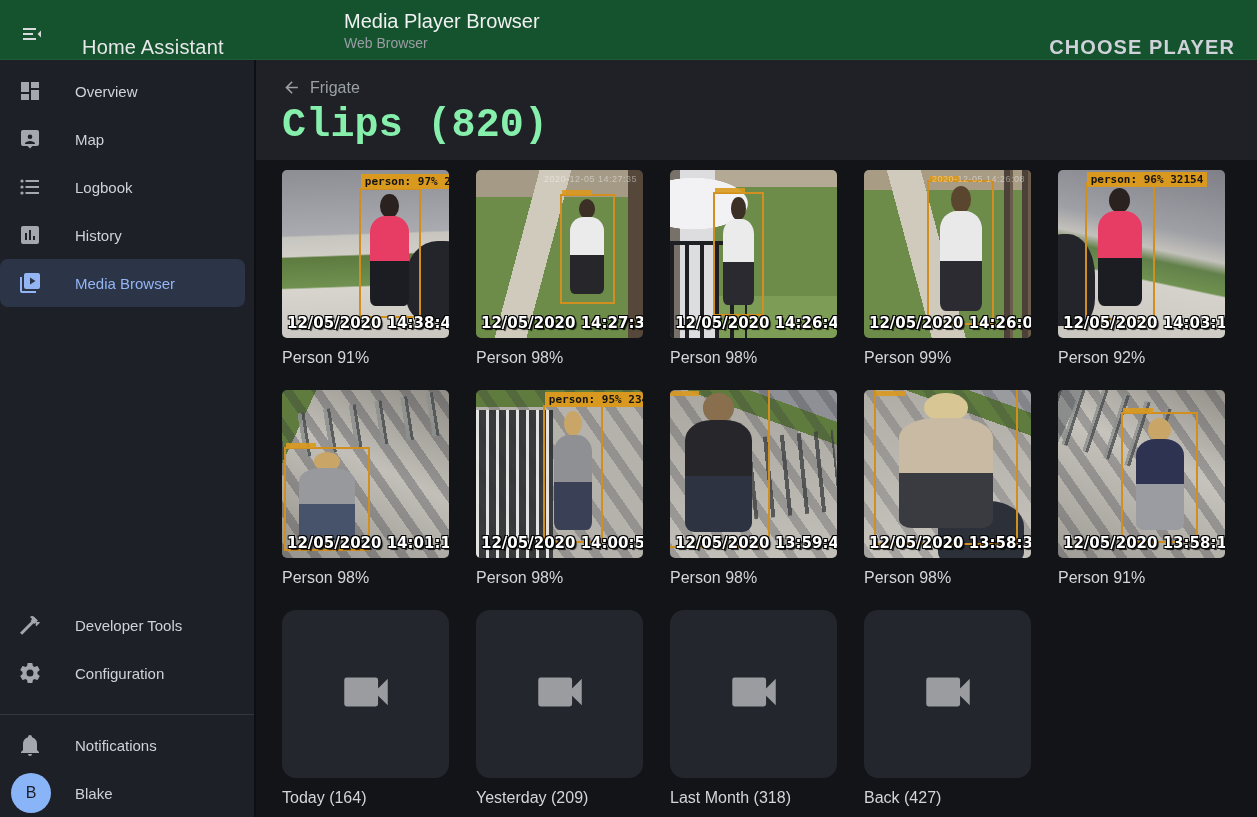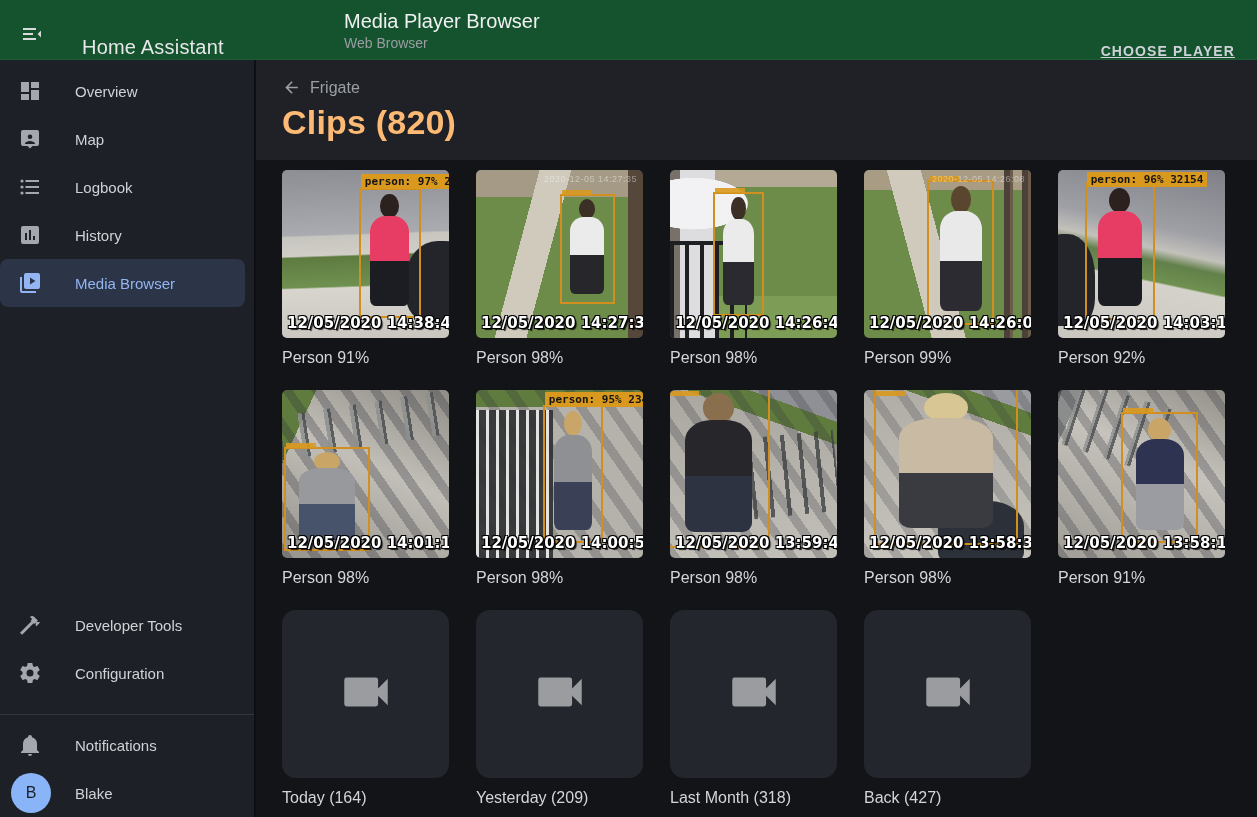--- a/index.html
+++ b/index.html
@@ -10,22 +10,22 @@
   .topbar { position:relative; height:60px; background:#14532d; display:flex; align-items:flex-end;
             border-bottom:1px solid rgba(255,255,255,.05); z-index:5; }
   .menu-btn { width:48px; height:48px; margin-left:8px; border:none; background:transparent;
               color:#d8dadd; display:flex; align-items:center; justify-content:center; cursor:pointer; }
   .menu-btn svg { width:24px; height:24px; }
   .app-title { margin-left:26px; font-size:20px; color:#e6e7e9; letter-spacing:.2px; }
   .page-title-block { position:absolute; left:344px; top:8px; }
   .page-title { font-size:20px; color:#f0f1f2; line-height:26px; }
   .page-subtitle { font-size:14px; color:#9a9ea3; line-height:18px; }
   .choose-player { margin-left:auto; margin-right:22px; background:transparent; border:none;
-                   color:#cfd3d9; font-size:14px; font-weight:700; letter-spacing:1.1px; cursor:pointer;
-                   font-family:"Liberation Sans", sans-serif;text-decoration:underline; }
+                   color:#cfd3d9; font-size:20px; font-weight:700; letter-spacing:1.1px; cursor:pointer;
+                   font-family:"Liberation Sans", sans-serif; }
 
   
   .shell { display:flex; height:757px; }
   .sidebar { width:256px; background:#1d2026; border-right:2px solid #0e0f12;
              display:flex; flex-direction:column; padding-top:7px; }
   .nav-item { height:48px; display:flex; align-items:center; padding-left:18px;
               color:#cfd2d6; font-size:15px; cursor:pointer; }
   .nav-item .nav-icon { width:24px; height:24px; margin-right:33px; color:#a4a7ad; flex:none; }
   .nav-icon svg { width:24px; height:24px; display:block; }
   .nav-item.selected { background:#2c3547; border-radius:8px; margin-right:9px; color:#93b5f3; }
@@ -36,21 +36,21 @@
                color:#cfd2d6; font-size:15px; cursor:pointer; }
   .avatar { width:40px; height:40px; border-radius:50%; background:#8ab4f8; color:#1b1e24;
             display:flex; align-items:center; justify-content:center; font-size:16px; margin-right:24px; }
 
   
   .main { flex:1; display:flex; flex-direction:column; }
   .main-header { height:100px; background:#1f2126; padding:18px 0 16px 26px; }
   .breadcrumb { display:flex; align-items:center; gap:9px; color:#9aa0a6; font-size:16px;
                 cursor:pointer; width:max-content; }
   .breadcrumb svg { width:19px; height:19px; }
-  .main-title { margin-top:6px; font-size:34px; font-weight:700; color:#fdba74; letter-spacing:.2px; }
+  .main-title { margin-top:6px; font-size:40px; font-weight:700; color:#86efac; letter-spacing:.2px;font-family:Liberation Mono, monospace; }
   .grid-area { flex:1; background:#131418; padding:10px 0 0 26px; overflow:hidden; }
   .grid { display:grid; grid-template-columns:repeat(5,167px); column-gap:27px; row-gap:21px;
           align-content:start; }
   .card { width:167px; cursor:pointer; }
   .clip-label { margin-top:9px; font-size:16px; color:#d4d5d7; line-height:22px;
                 white-space:nowrap; overflow:hidden; }
 
   
   .thumb { position:relative; width:167px; height:168px; border-radius:5px; overflow:hidden;
            background:#4a4c50; }

